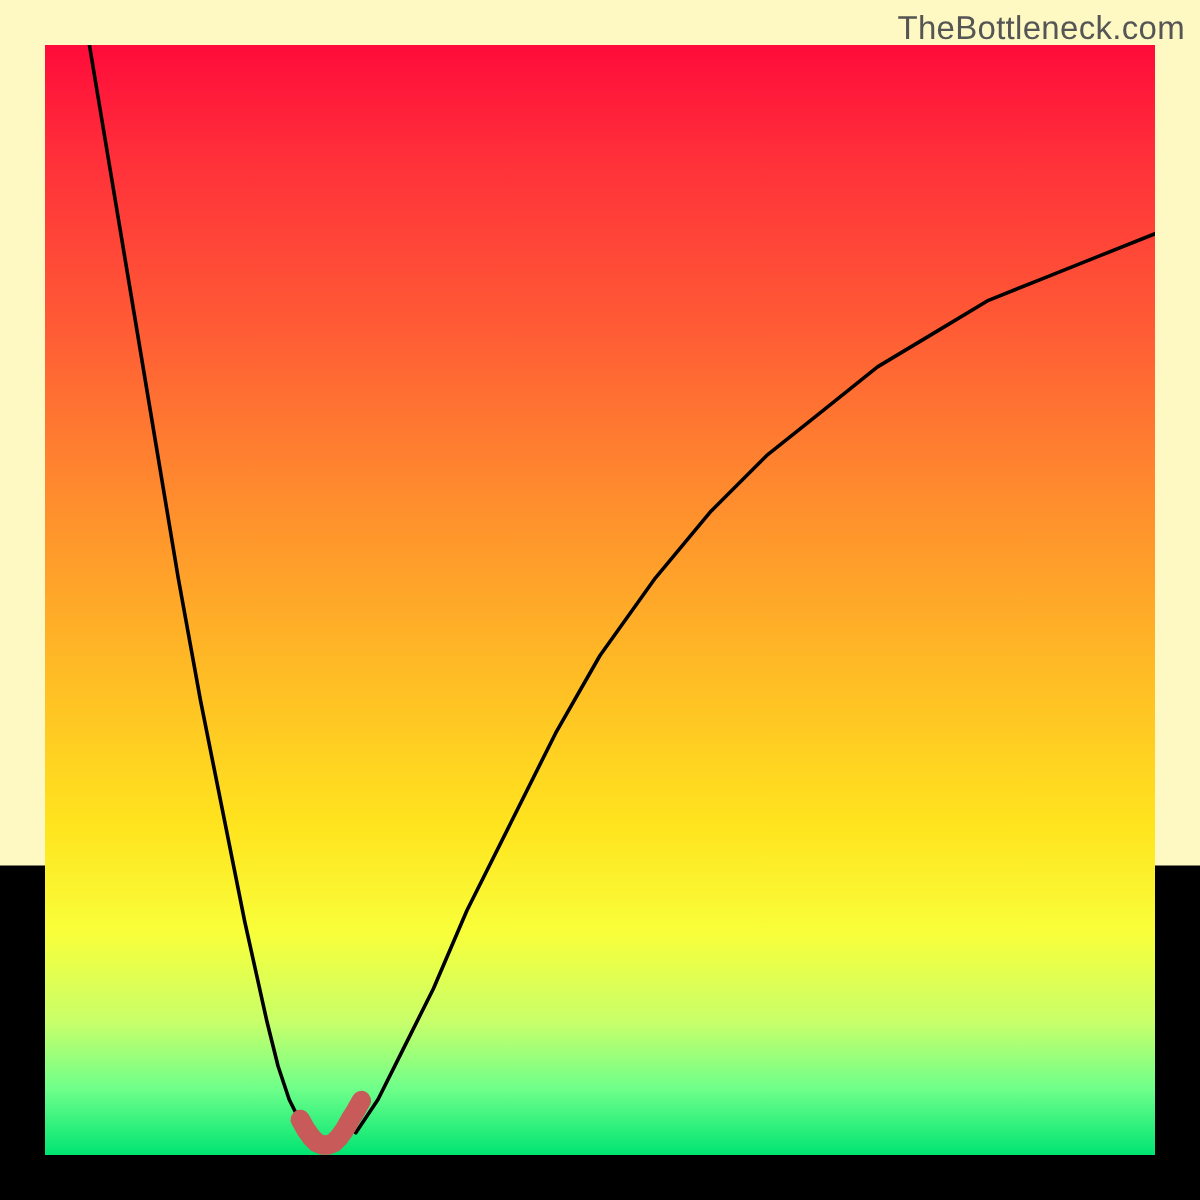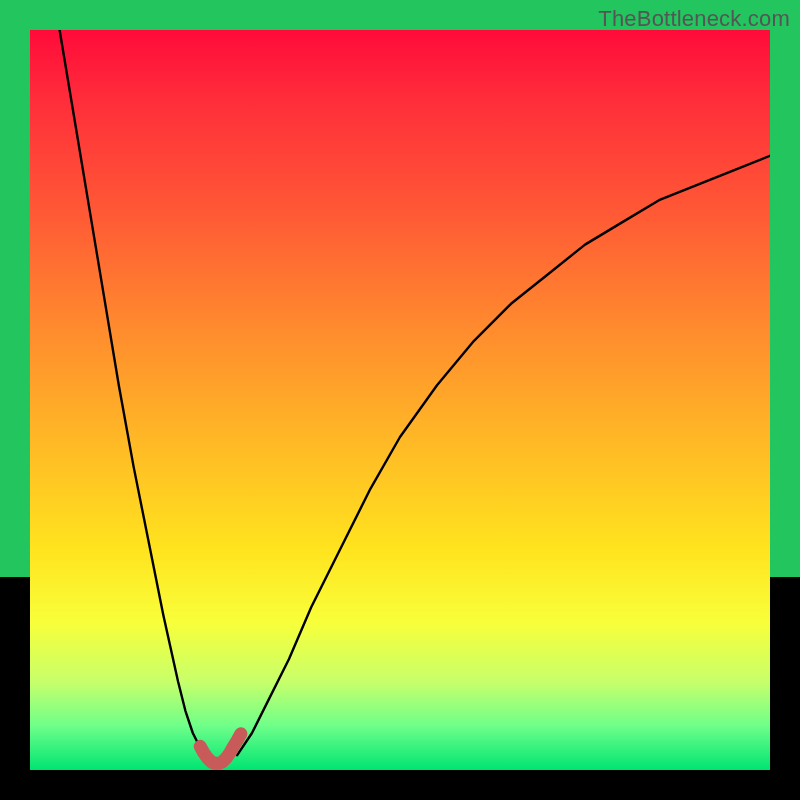--- a/index.html
+++ b/index.html
@@ -1,21 +1,21 @@
 <!DOCTYPE html>
 <html><head>
 <meta charset="utf-8">
 <style>
   * { margin: 0; padding: 0; box-sizing: border-box; }
   html, body { width: 800px; height: 800px; overflow: hidden; background: #000; }
   .frame {
     position: relative;
     width: 800px;
     height: 577px;
-    background: #22c55e;
+    background: #fef9c3;
   }
   .watermark {
     position: absolute;
     top: 6px;
     right: 10px;
     font-family: Arial, Helvetica, sans-serif;
     font-size: 22px;
     color: #555;
     letter-spacing: 0.2px;
     user-select: none;

